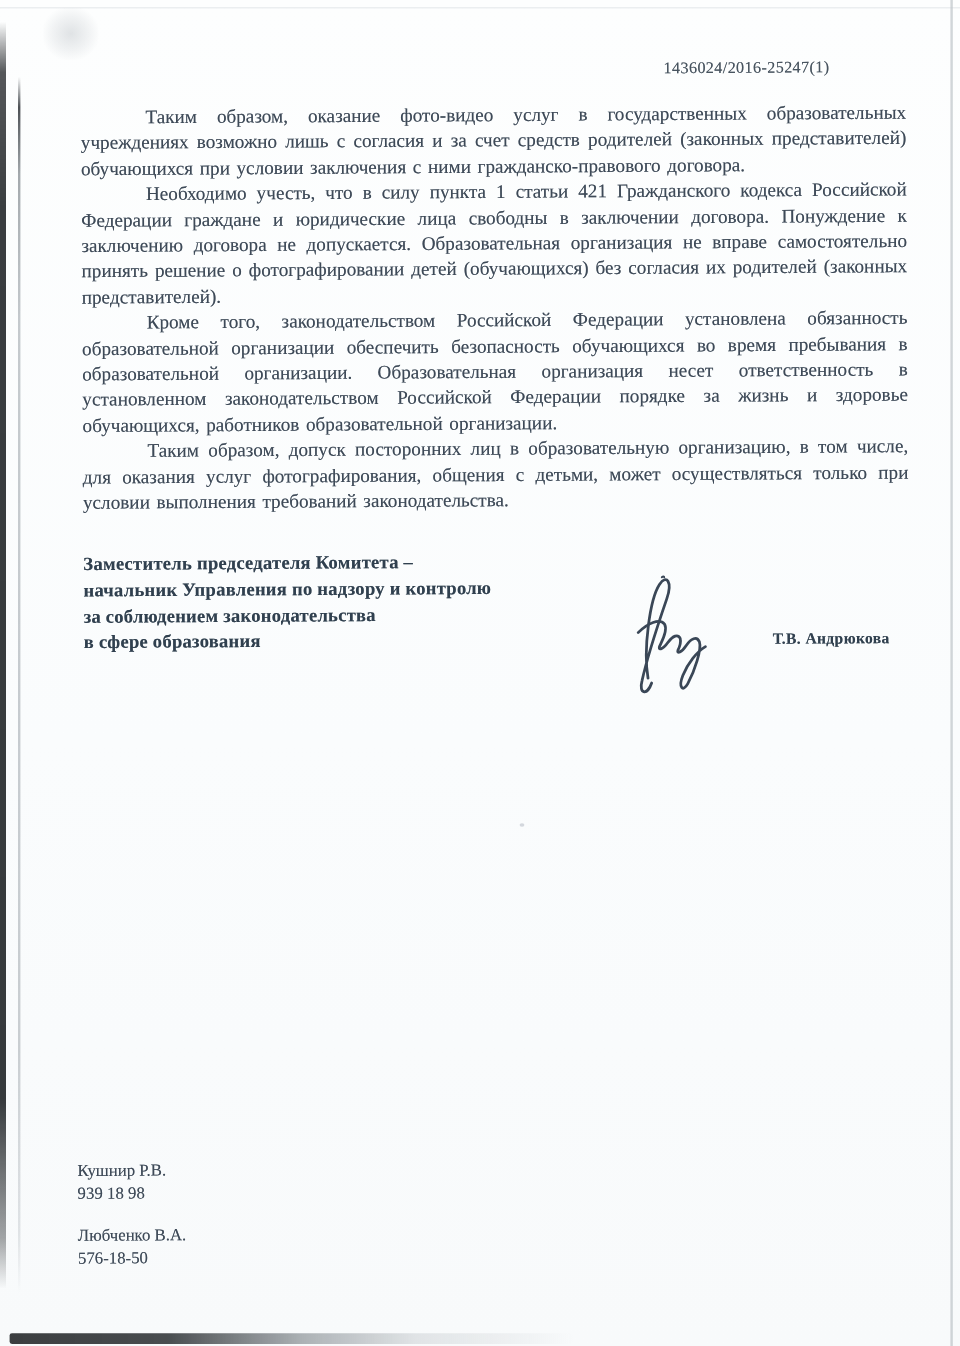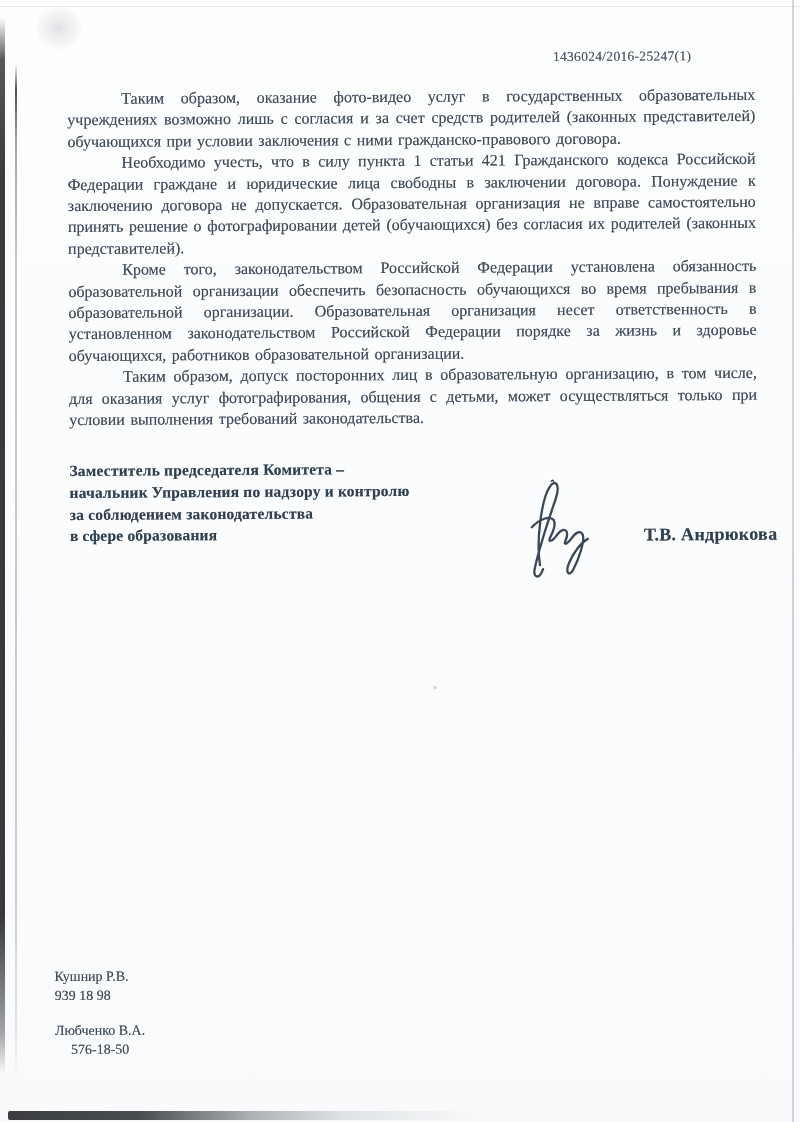--- a/index.html
+++ b/index.html
@@ -53,33 +53,33 @@
     font-weight: bold;
     font-size: 15.5px;
     line-height: 21.8px;
     letter-spacing: 0.2px;
     color: #30404f;
   }
   .signer-name {
     position: absolute;
     left: 644px; top: 526px;
     font-weight: bold;
-    font-size: 18px;
+    font-size: 13px;
     letter-spacing: 0.3px;
     color: #30404f;
     white-space: nowrap;
   }
   .signature-svg {
     position: absolute;
     left: 516px; top: 480px;
     width: 92px; height: 100px;
   }
-  .contact-group { position: absolute; left: 52px; }
+  .contact-group { position: absolute; left: 62px; }
   .contact-group.first { top: 966px; }
-  .contact-group.second { top: 1020px; text-align: center; }
+  .contact-group.second { top: 1020px; }
   .contact-line {
     font-size: 14px;
     line-height: 18.5px;
     color: #3e4a58;
     white-space: nowrap;
   }
   
   .left-edge-shadow {
     position: absolute;
     left: 0; top: 18px;

